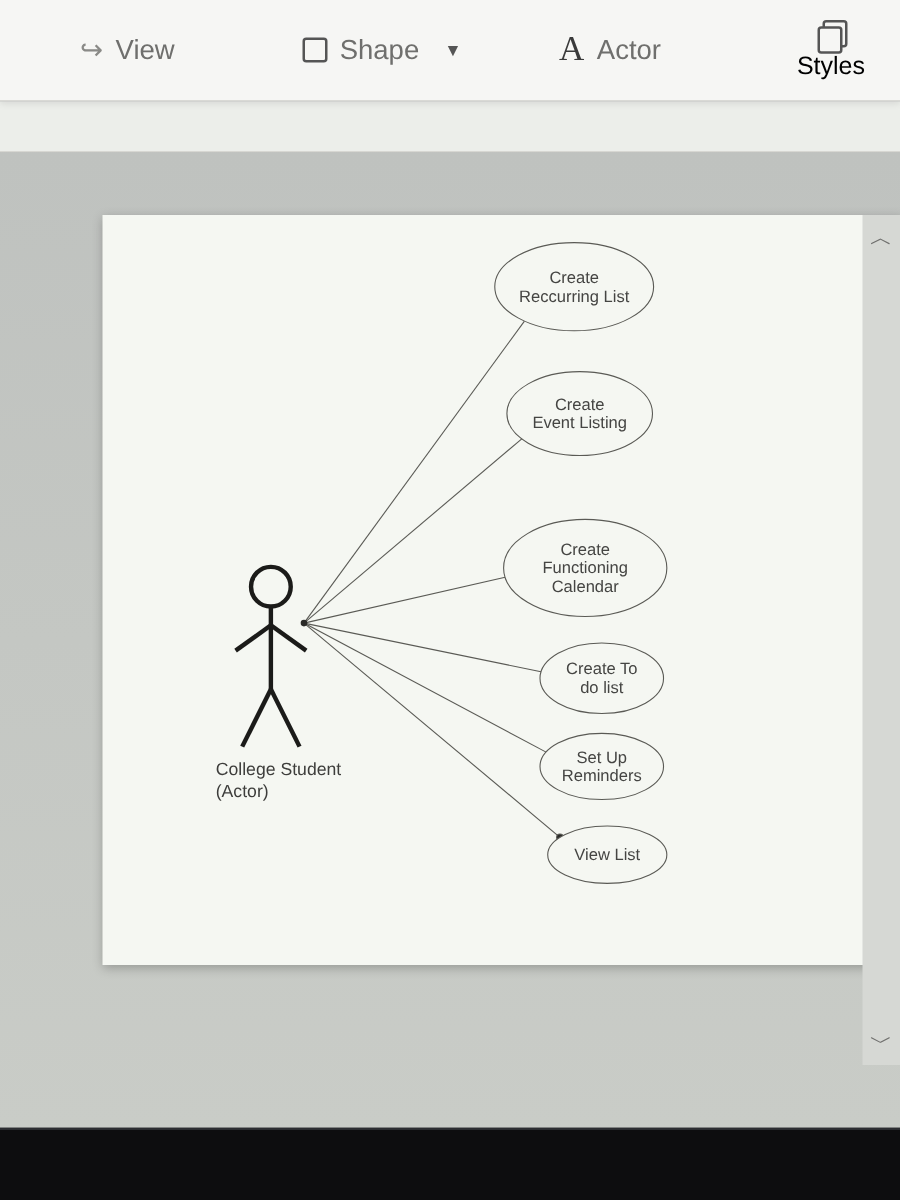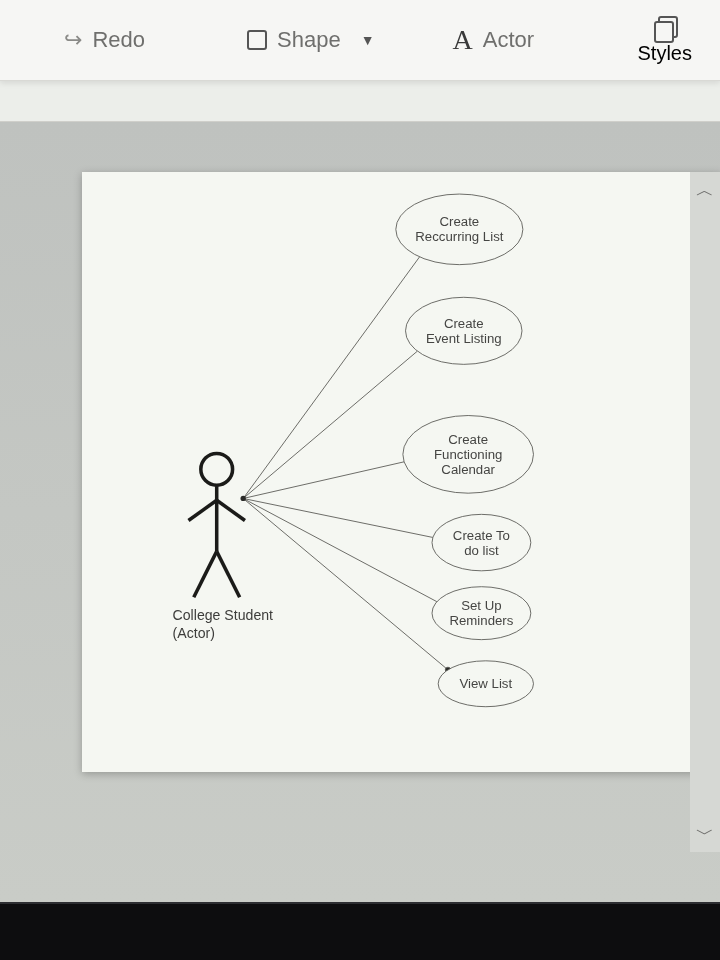--- a/index.html
+++ b/index.html
@@ -157,21 +157,21 @@
     font-size: 16px;
     fill: #3d3d3b;
   }
 </style>
 </head>
 <body>
 
 <div class="toolbar">
   <div class="section redo">
     <span class="icon redo-arrow">↪</span>
-    <span>Redo</span>
+    <span>View</span>
   </div>
 
   <div class="section shape">
     <div class="highlight"></div>
     <span class="icon">
         <span class="square-icon"></span>
       </span>
     <span>Shape</span>
     <span class="dropdown-caret">▼</span>
   </div>

